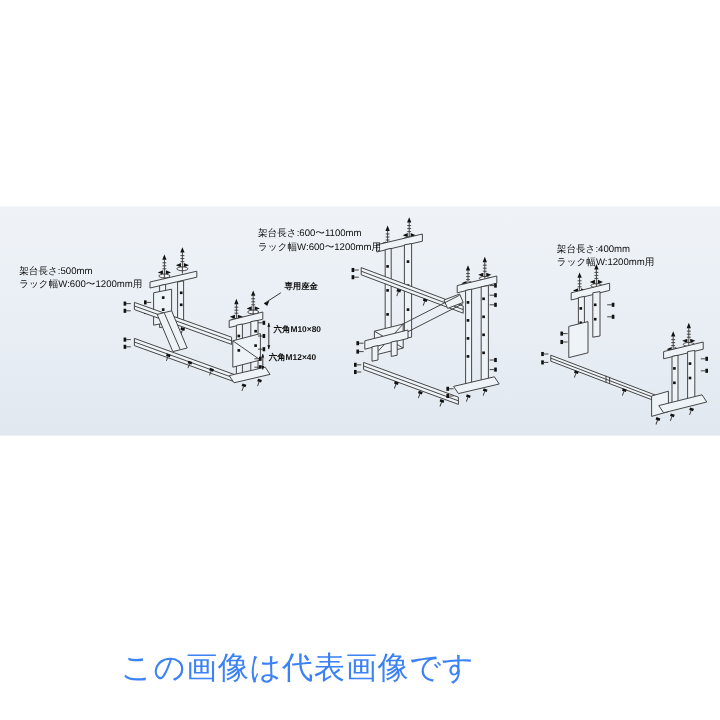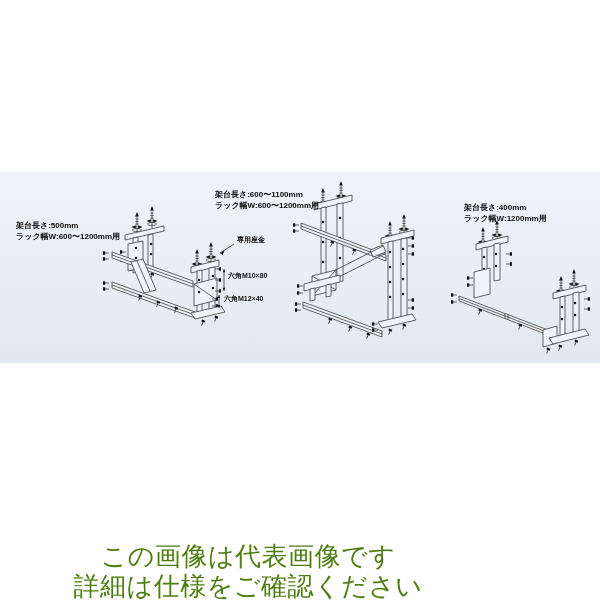--- a/index.html
+++ b/index.html
@@ -8,31 +8,31 @@
     background:#ffffff;
     font-family:"Liberation Sans","DejaVu Sans",sans-serif;
   }
   .band{
     position:absolute;left:0;top:172px;width:600px;height:191px;
     background:linear-gradient(180deg,#eff3f8 0%,#e8eef4 55%,#e1e8ef 100%);
   }
   .band svg{position:absolute;left:0;top:0;}
   .spec-label{
     position:absolute;
-    font-size:8px;line-height:11px;font-weight:700;color:#0d0d0d;
+    font-size:8px;line-height:11px;font-weight:400;color:#0d0d0d;
     white-space:nowrap;letter-spacing:0;
   }
   .callout{
     position:absolute;
     font-size:7px;line-height:8px;font-weight:700;color:#111;
     white-space:nowrap;
   }
   .notice{
     position:absolute;left:0;top:541px;width:496px;
-    text-align:center;color:#4d7c0f;
+    text-align:center;color:#3b82f6;
     font-size:26px;line-height:30px;font-weight:400;letter-spacing:0.5px;
   }
   .notice div{white-space:nowrap;}
 </style>
 </head>
 <body>
 
 <div class="stage">
 
   <div class="band">
@@ -259,16 +259,15 @@
       <div>ラック幅W:1200mm用</div>
     </div>
 
     <div class="callout" style="left:237px;top:64px">専用座金</div>
     <div class="callout" style="left:228px;top:100px">六角M10×80</div>
     <div class="callout" style="left:224px;top:123px">六角M12×40</div>
   </div>
 
   <div class="notice">
     <div>この画像は代表画像です</div>
-    <div>詳細は仕様をご確認ください</div>
   </div>
 
 </div>
 
 </body></html>

